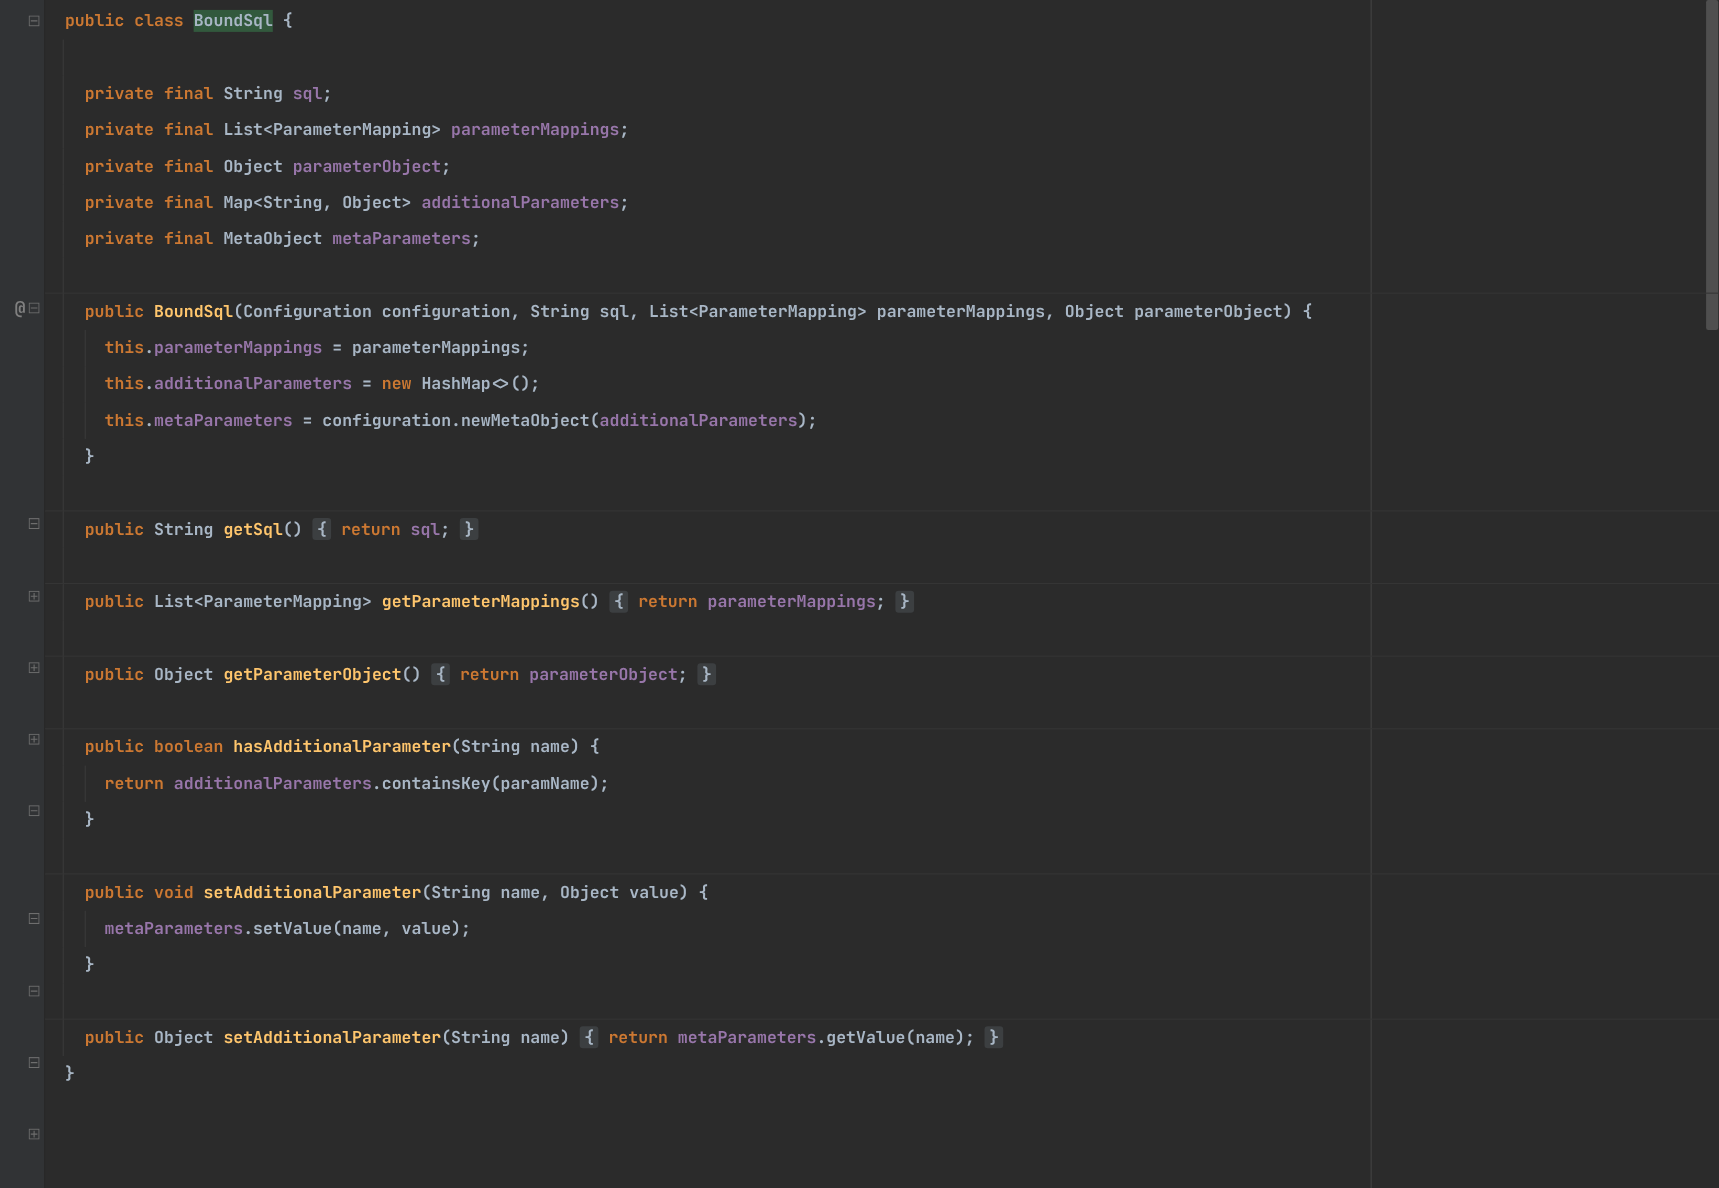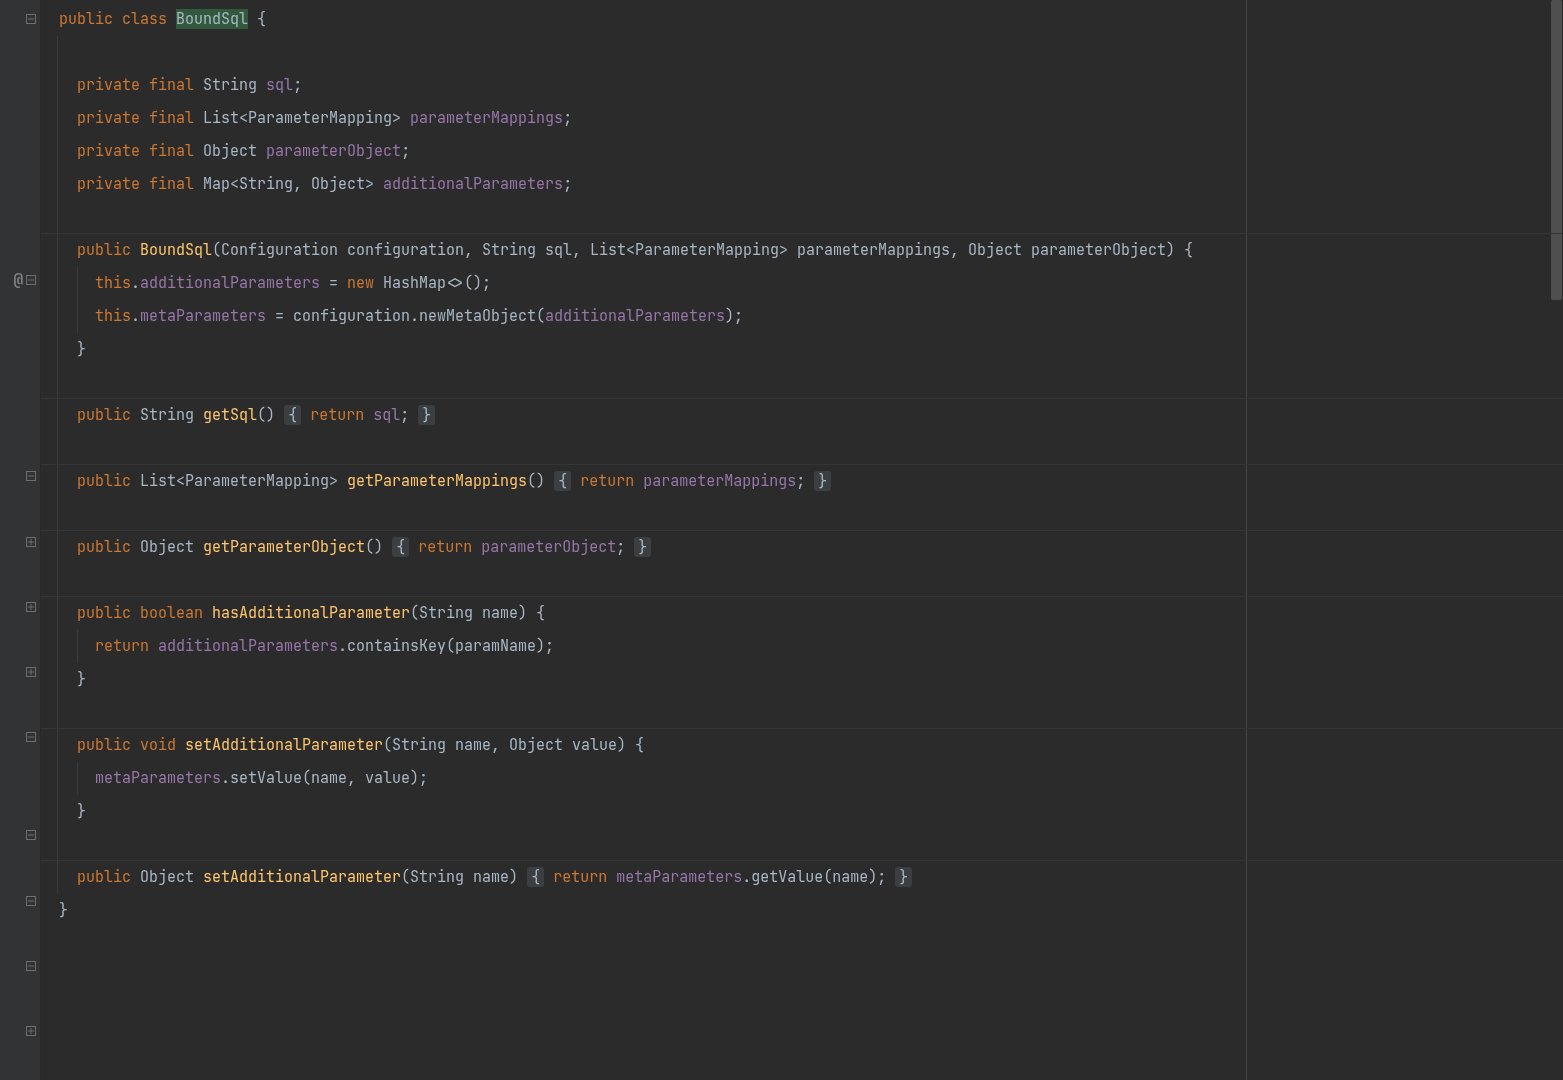--- a/index.html
+++ b/index.html
@@ -83,20 +83,21 @@
   .code-lines{
     position:relative;
     padding-top:3px;
     z-index:1;
   }
   .cl{
     height:33px;
     line-height:33px;
     white-space:pre;
     position:relative;
+    font-weight:bold;
   }
   .hr-sep{
     position:absolute;
     left:0;right:0;
     height:1px;
     background:var(--hr);
   }
   .indent-guide{
     position:absolute;
     top:0;bottom:0;width:1px;
@@ -254,26 +255,28 @@
       <div class="cl"><span class="indent-guide indent-g1"></span></div>
 
       <div class="cl"><span class="indent-guide indent-g1"></span>    <span class="kw">private</span> <span class="kw">final</span> <span>String</span> <span class="fld">sql</span><span>;</span></div>
 
       <div class="cl"><span class="indent-guide indent-g1"></span>    <span class="kw">private</span> <span class="kw">final</span> <span>List&lt;ParameterMapping&gt;</span> <span class="fld">parameterMappings</span><span>;</span></div>
 
       <div class="cl"><span class="indent-guide indent-g1"></span>    <span class="kw">private</span> <span class="kw">final</span> <span>Object</span> <span class="fld">parameterObject</span><span>;</span></div>
 
       <div class="cl"><span class="indent-guide indent-g1"></span>    <span class="kw">private</span> <span class="kw">final</span> <span>Map&lt;String, Object&gt;</span> <span class="fld">additionalParameters</span><span>;</span></div>
 
+      <div class="cl"><span class="indent-guide indent-g1"></span>    <span class="kw">private</span> <span class="kw">final</span> <span>MetaObject</span> <span class="fld">metaParameters</span><span>;</span></div>
 
       <div class="cl"><span class="indent-guide indent-g1"></span><div class="hr-sep" style="bottom:0"></div></div>
 
       <div class="cl"><span class="indent-guide indent-g1"></span>    <span class="kw">public</span> <span class="fn">BoundSql</span><span>(Configuration configuration, String sql, List&lt;ParameterMapping&gt; parameterMappings, Object parameterObject) {</span></div>
 
 
+      <div class="cl"><span class="indent-guide indent-g1"></span><span class="indent-guide indent-g2"></span>      <span class="kw">this</span><span>.</span><span class="fld">parameterMappings</span><span> = parameterMappings;</span></div>
 
 
       <div class="cl"><span class="indent-guide indent-g1"></span><span class="indent-guide indent-g2"></span>      <span class="kw">this</span><span>.</span><span class="fld">additionalParameters</span><span> = </span><span class="kw">new</span><span> HashMap&lt;&gt;();</span></div>
 
       <div class="cl"><span class="indent-guide indent-g1"></span><span class="indent-guide indent-g2"></span>      <span class="kw">this</span><span>.</span><span class="fld">metaParameters</span><span> = configuration.newMetaObject(</span><span class="fld">additionalParameters</span><span>);</span></div>
 
       <div class="cl"><span class="indent-guide indent-g1"></span>    <span>}</span></div>
 
       <div class="cl"><span class="indent-guide indent-g1"></span><div class="hr-sep" style="bottom:0"></div></div>
 

